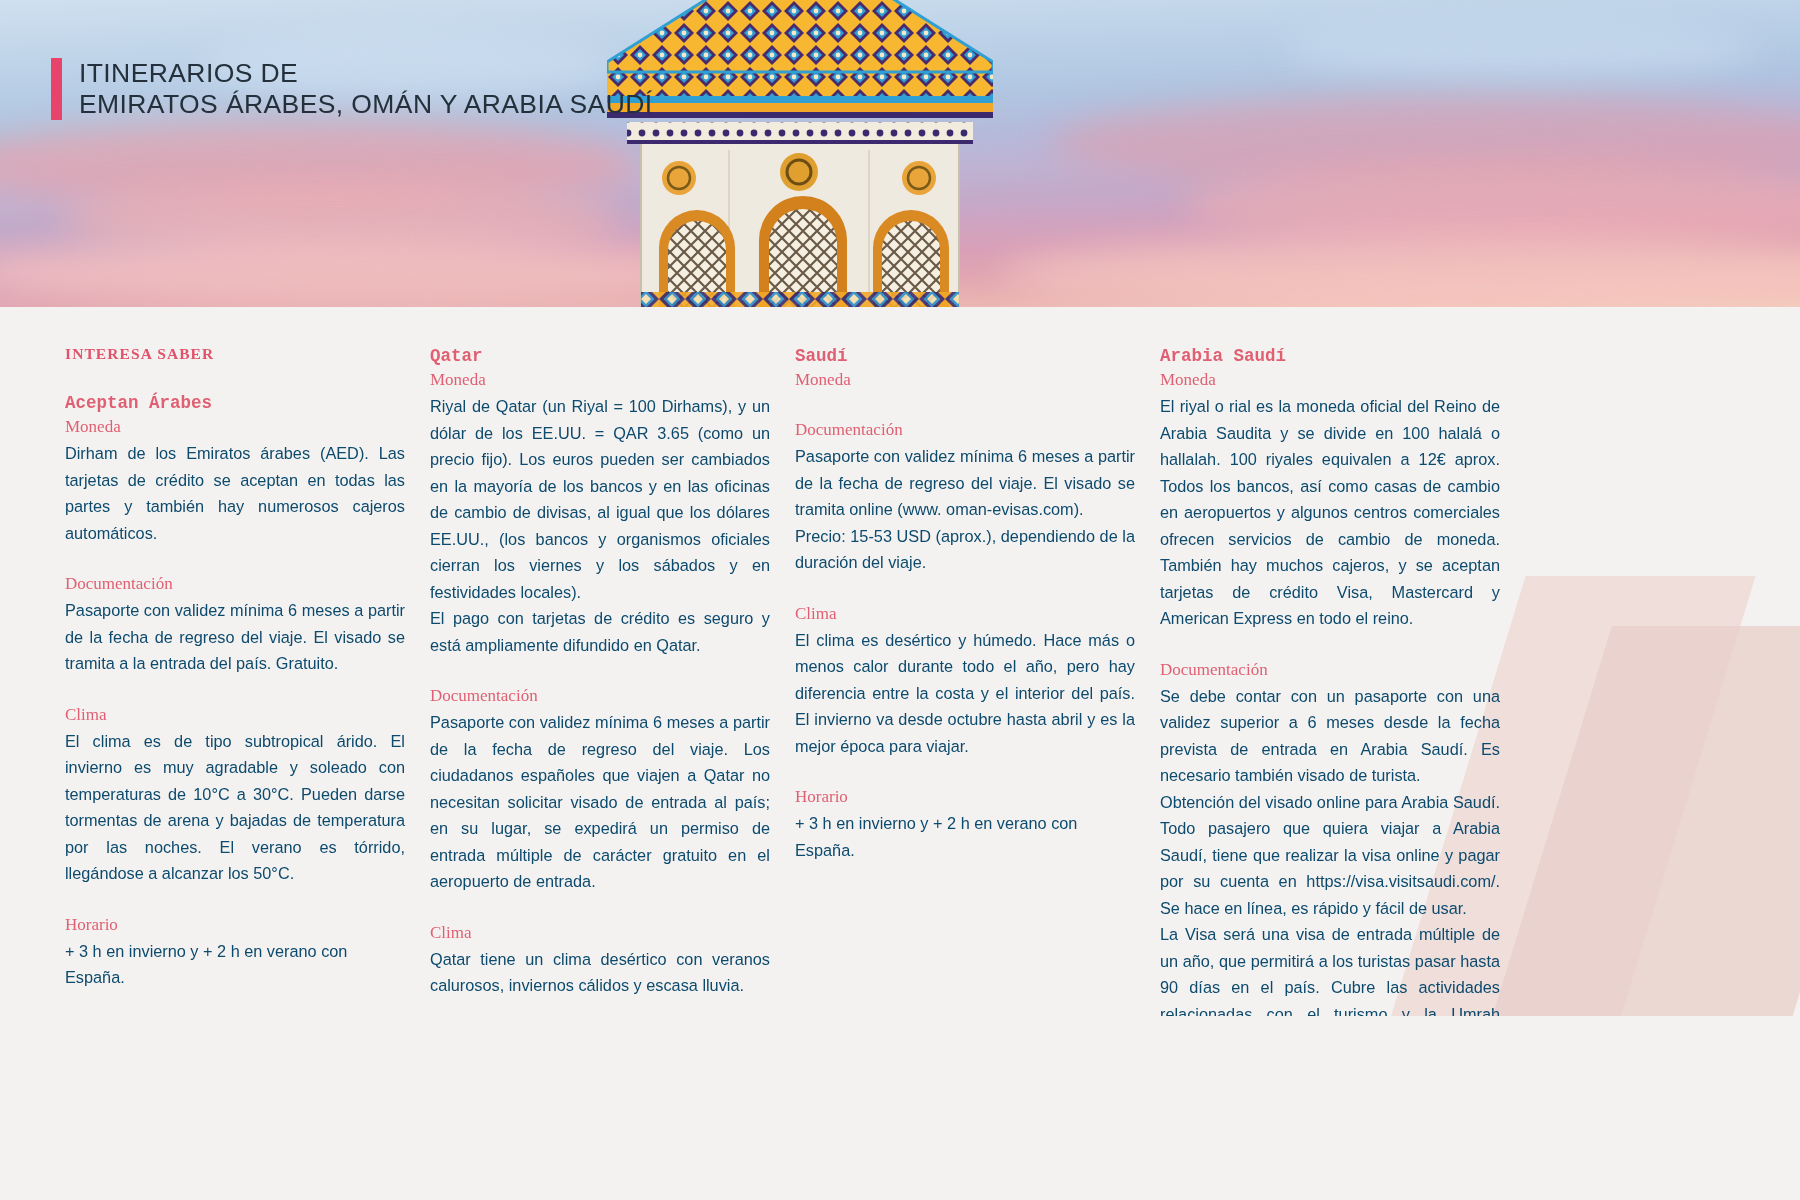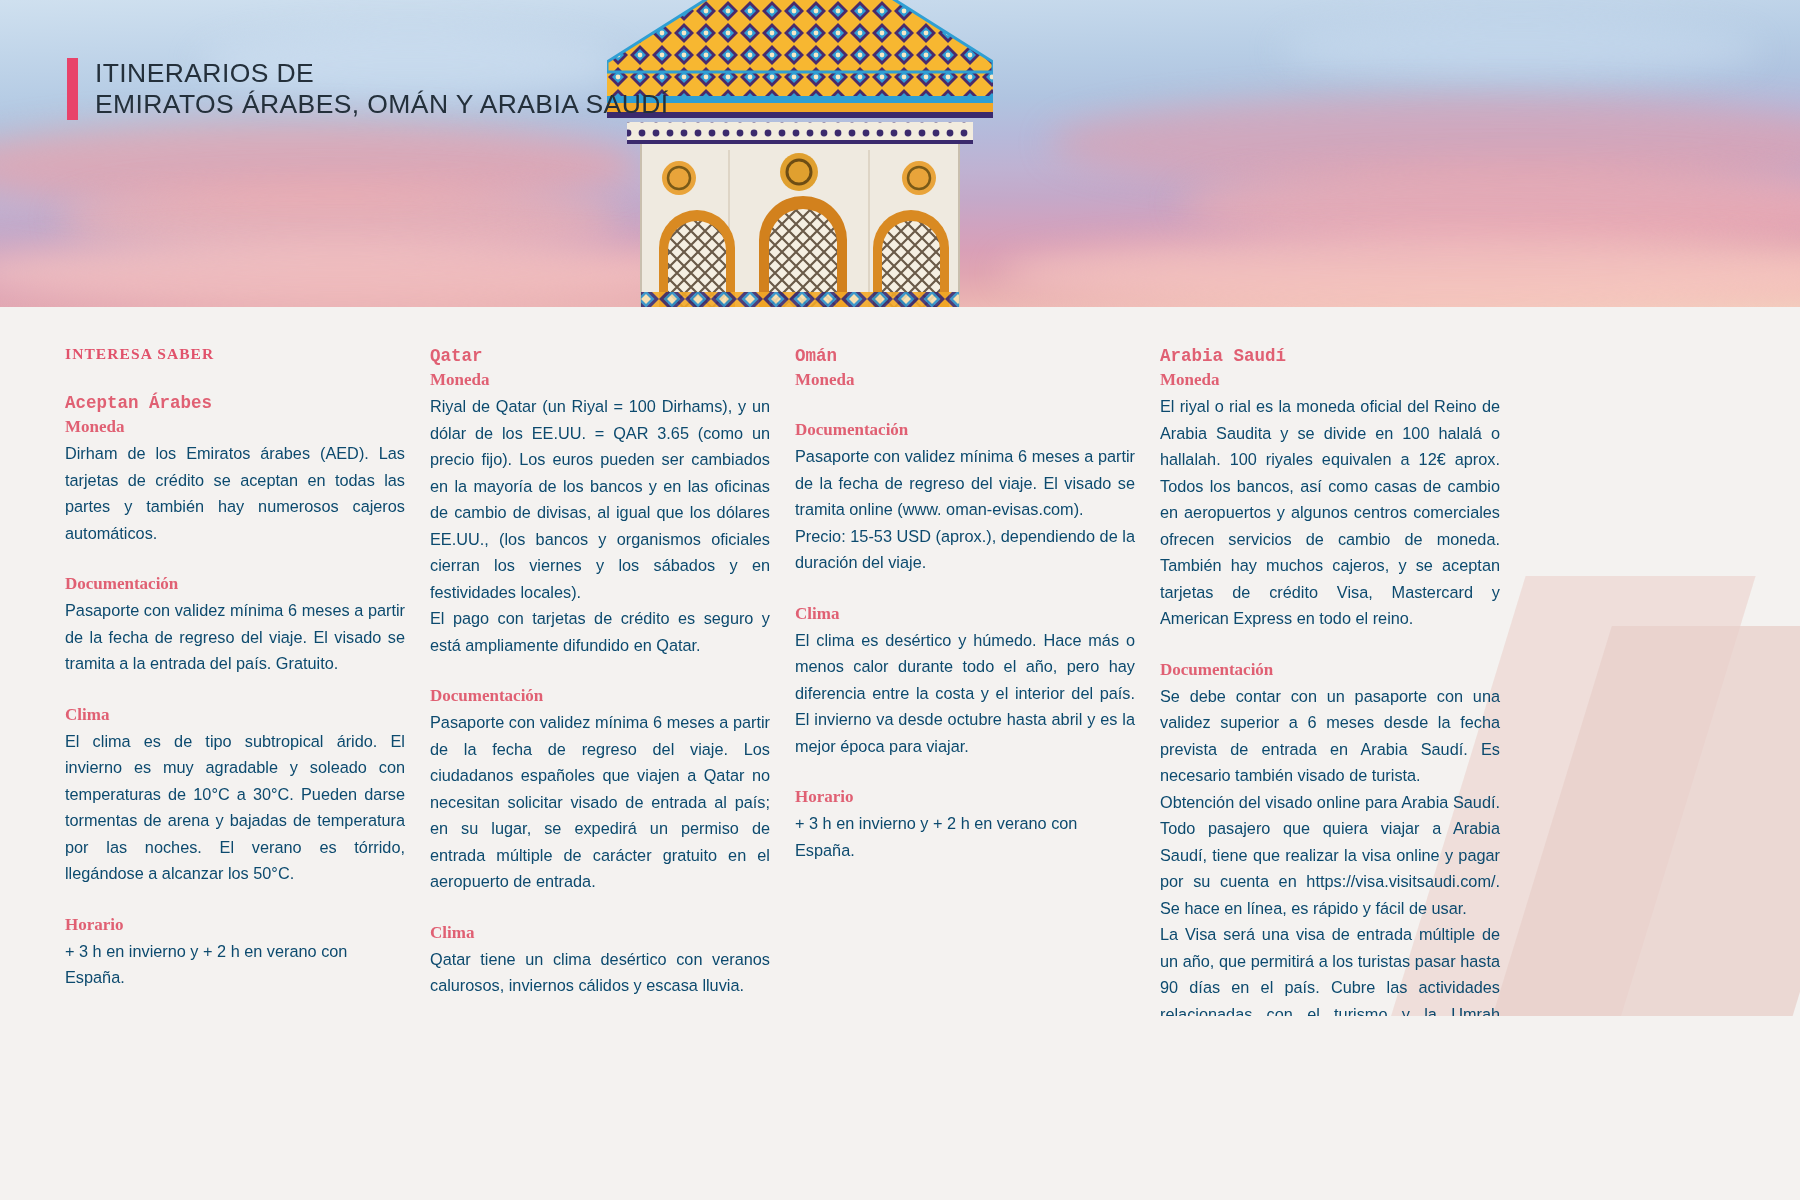--- a/index.html
+++ b/index.html
@@ -58,21 +58,20 @@
     left: 607px; top: 0;
     width: 386px; height: 307px;
   }
 
   .title-block {
     position: absolute;
     left: 51px; top: 58px;
     display: flex;
     align-items: stretch;
     z-index: 6;
-    margin-left: 16px;
   }
   .title-bar {
     width: 11px;
     background: #e8436a;
     margin-right: 17px;
   }
   .title-lines {
     display: flex;
     flex-direction: column;
     justify-content: center;
@@ -139,21 +138,21 @@
     color: #e06073;
     font-size: 17.5px;
     font-weight: bold;
     font-family: Liberation Mono, monospace;
     margin: 0;
     line-height: 23px;
   }
   .sec-head {
     color: #e06073;
     font-size: 17px;
-    font-weight: bold;
+    font-weight: normal;
     font-family: "Liberation Serif", serif;
     margin: 0;
     line-height: 24px;
   }
   .sec-head.spaced { margin-top: 26px; }
   .para {
     color: #0c4a6e;
     font-size: 16.3px;
     line-height: 26.5px;
     text-align: justify;
@@ -278,21 +277,21 @@
       <p class="para tight">El pago con tarjetas de crédito es seguro y está ampliamente difundido en Qatar.</p>
       <div class="sec-head spaced">Documentación</div>
       <p class="para">Pasaporte con validez mínima 6 meses a partir de la fecha de regreso del viaje. Los ciudadanos españoles que viajen a Qatar no necesitan solicitar visado de entrada al país; en su lugar, se expedirá un permiso de entrada múltiple de carácter gratuito en el aeropuerto de entrada.</p>
       <div class="sec-head spaced">Clima</div>
       <p class="para">Qatar tiene un clima desértico con veranos calurosos, inviernos cálidos y escasa lluvia.</p>
       <div class="sec-head spaced">Horario</div>
       <p class="para left">+ 3 h en invierno y + 2 h en verano con España.</p>
     </div>
 
     <div class="col">
-      <div class="country">Omán</div>
+      <div class="country">Saudí</div>
       <div class="sec-head">Moneda</div>
       <div class="sec-head spaced">Documentación</div>
       <p class="para">Pasaporte con validez mínima 6 meses a partir de la fecha de regreso del viaje. El visado se tramita online (www. oman-evisas.com).</p>
       <p class="para tight">Precio: 15-53 USD (aprox.), dependiendo de la duración del viaje.</p>
       <div class="sec-head spaced">Clima</div>
       <p class="para">El clima es desértico y húmedo. Hace más o menos calor durante todo el año, pero hay diferencia entre la costa y el interior del país. El invierno va desde octubre hasta abril y es la mejor época para viajar.</p>
       <div class="sec-head spaced">Horario</div>
       <p class="para left">+ 3 h en invierno y + 2 h en verano con España.</p>
     </div>
 

